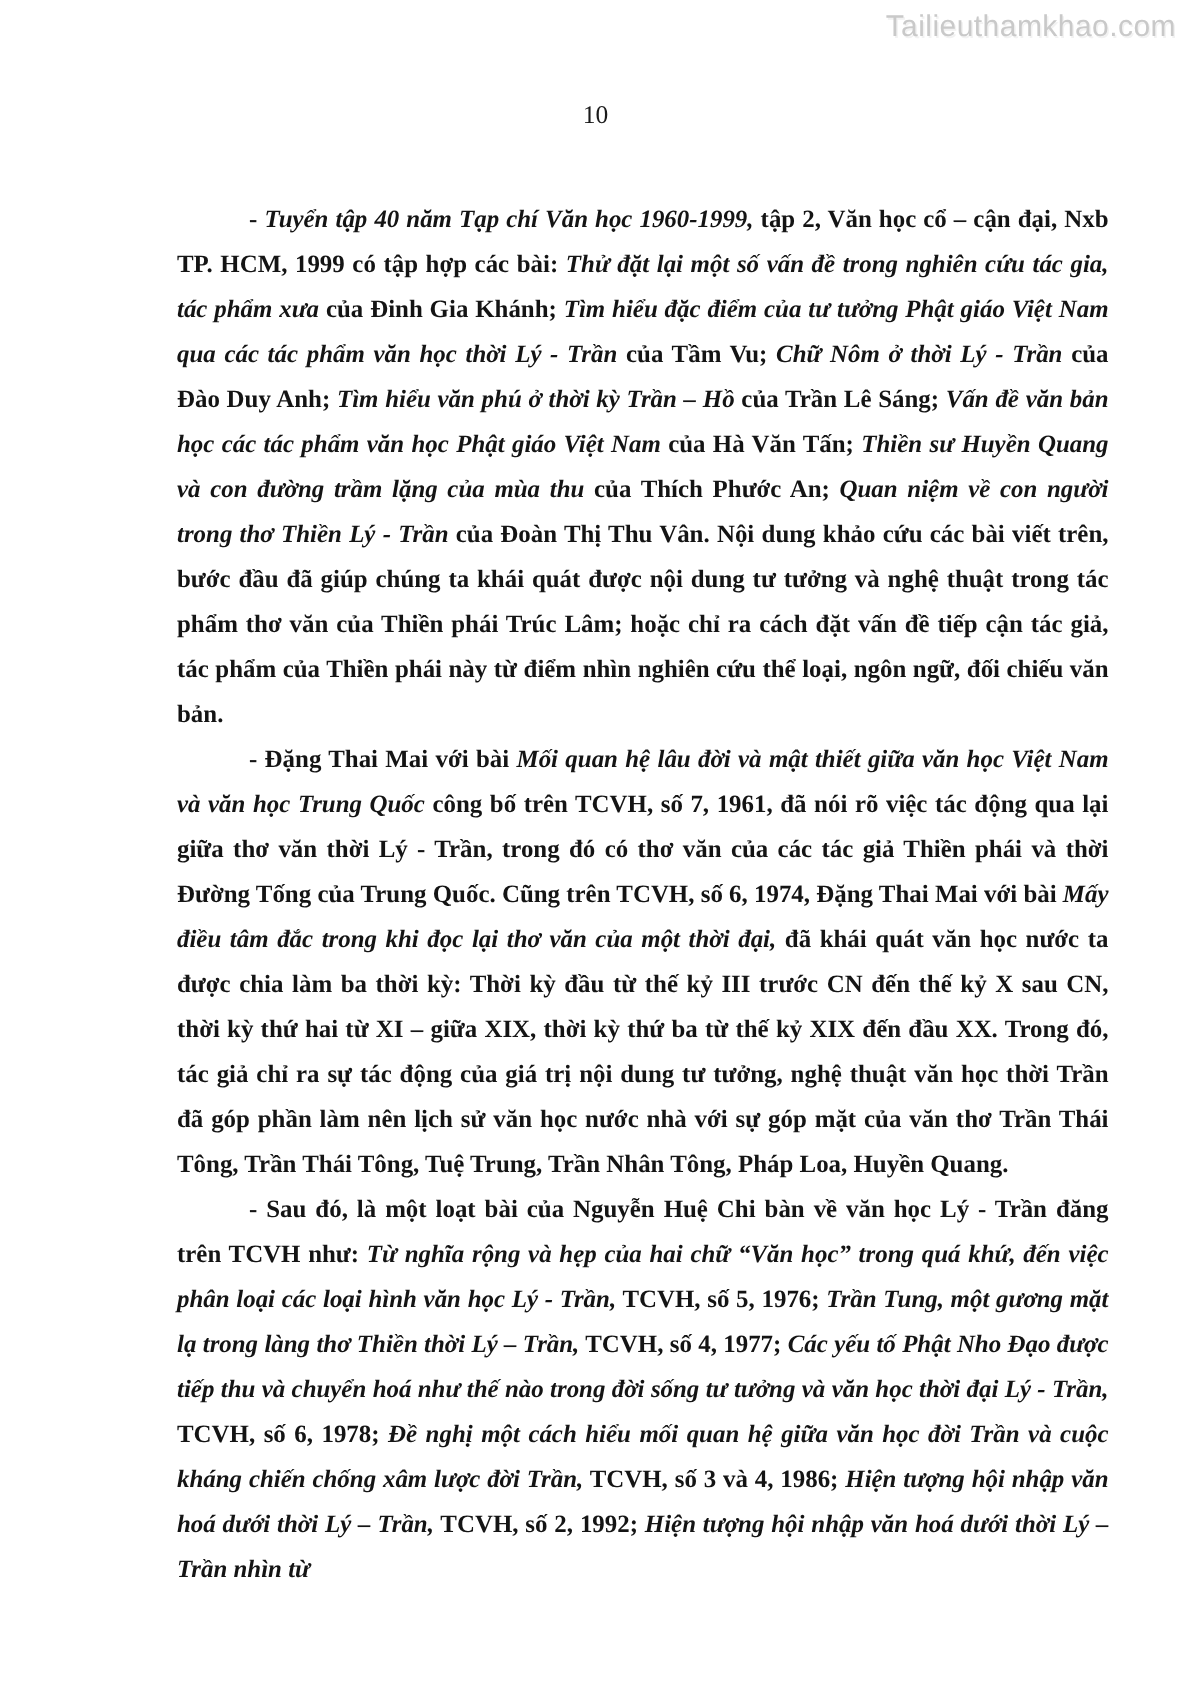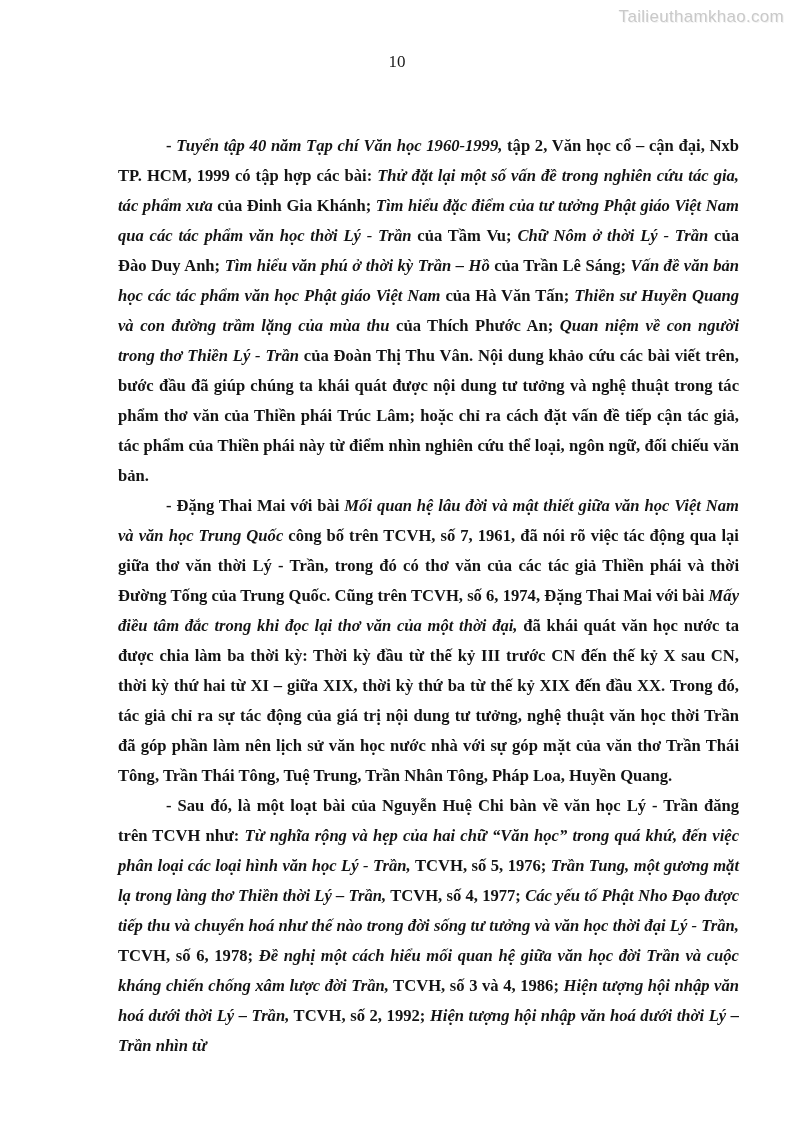--- a/index.html
+++ b/index.html
@@ -11,28 +11,28 @@
     position: relative;
     overflow: hidden;
     font-family: "Liberation Serif", "DejaVu Serif", serif;
     color: #151515;
   }
   .watermark {
     position: absolute;
     top: 7px;
     right: 10px;
     font-family: "Liberation Sans", "DejaVu Sans", sans-serif;
-    font-size: 17px;
+    font-size: 20px;
     color: #c9c9c9;
     text-shadow: 1px 1px 0 #f2f2f2;
     letter-spacing: 0.3px;
   }
   .page-number {
     position: absolute;
-    top: 52px;
+    top: 67px;
     left: 0;
     width: 100%;
     text-align: center;
     font-size: 17px;
     color: #1a1a1a;
   }
   .content {
     position: absolute;
     left: 118px;
     top: 131px;

